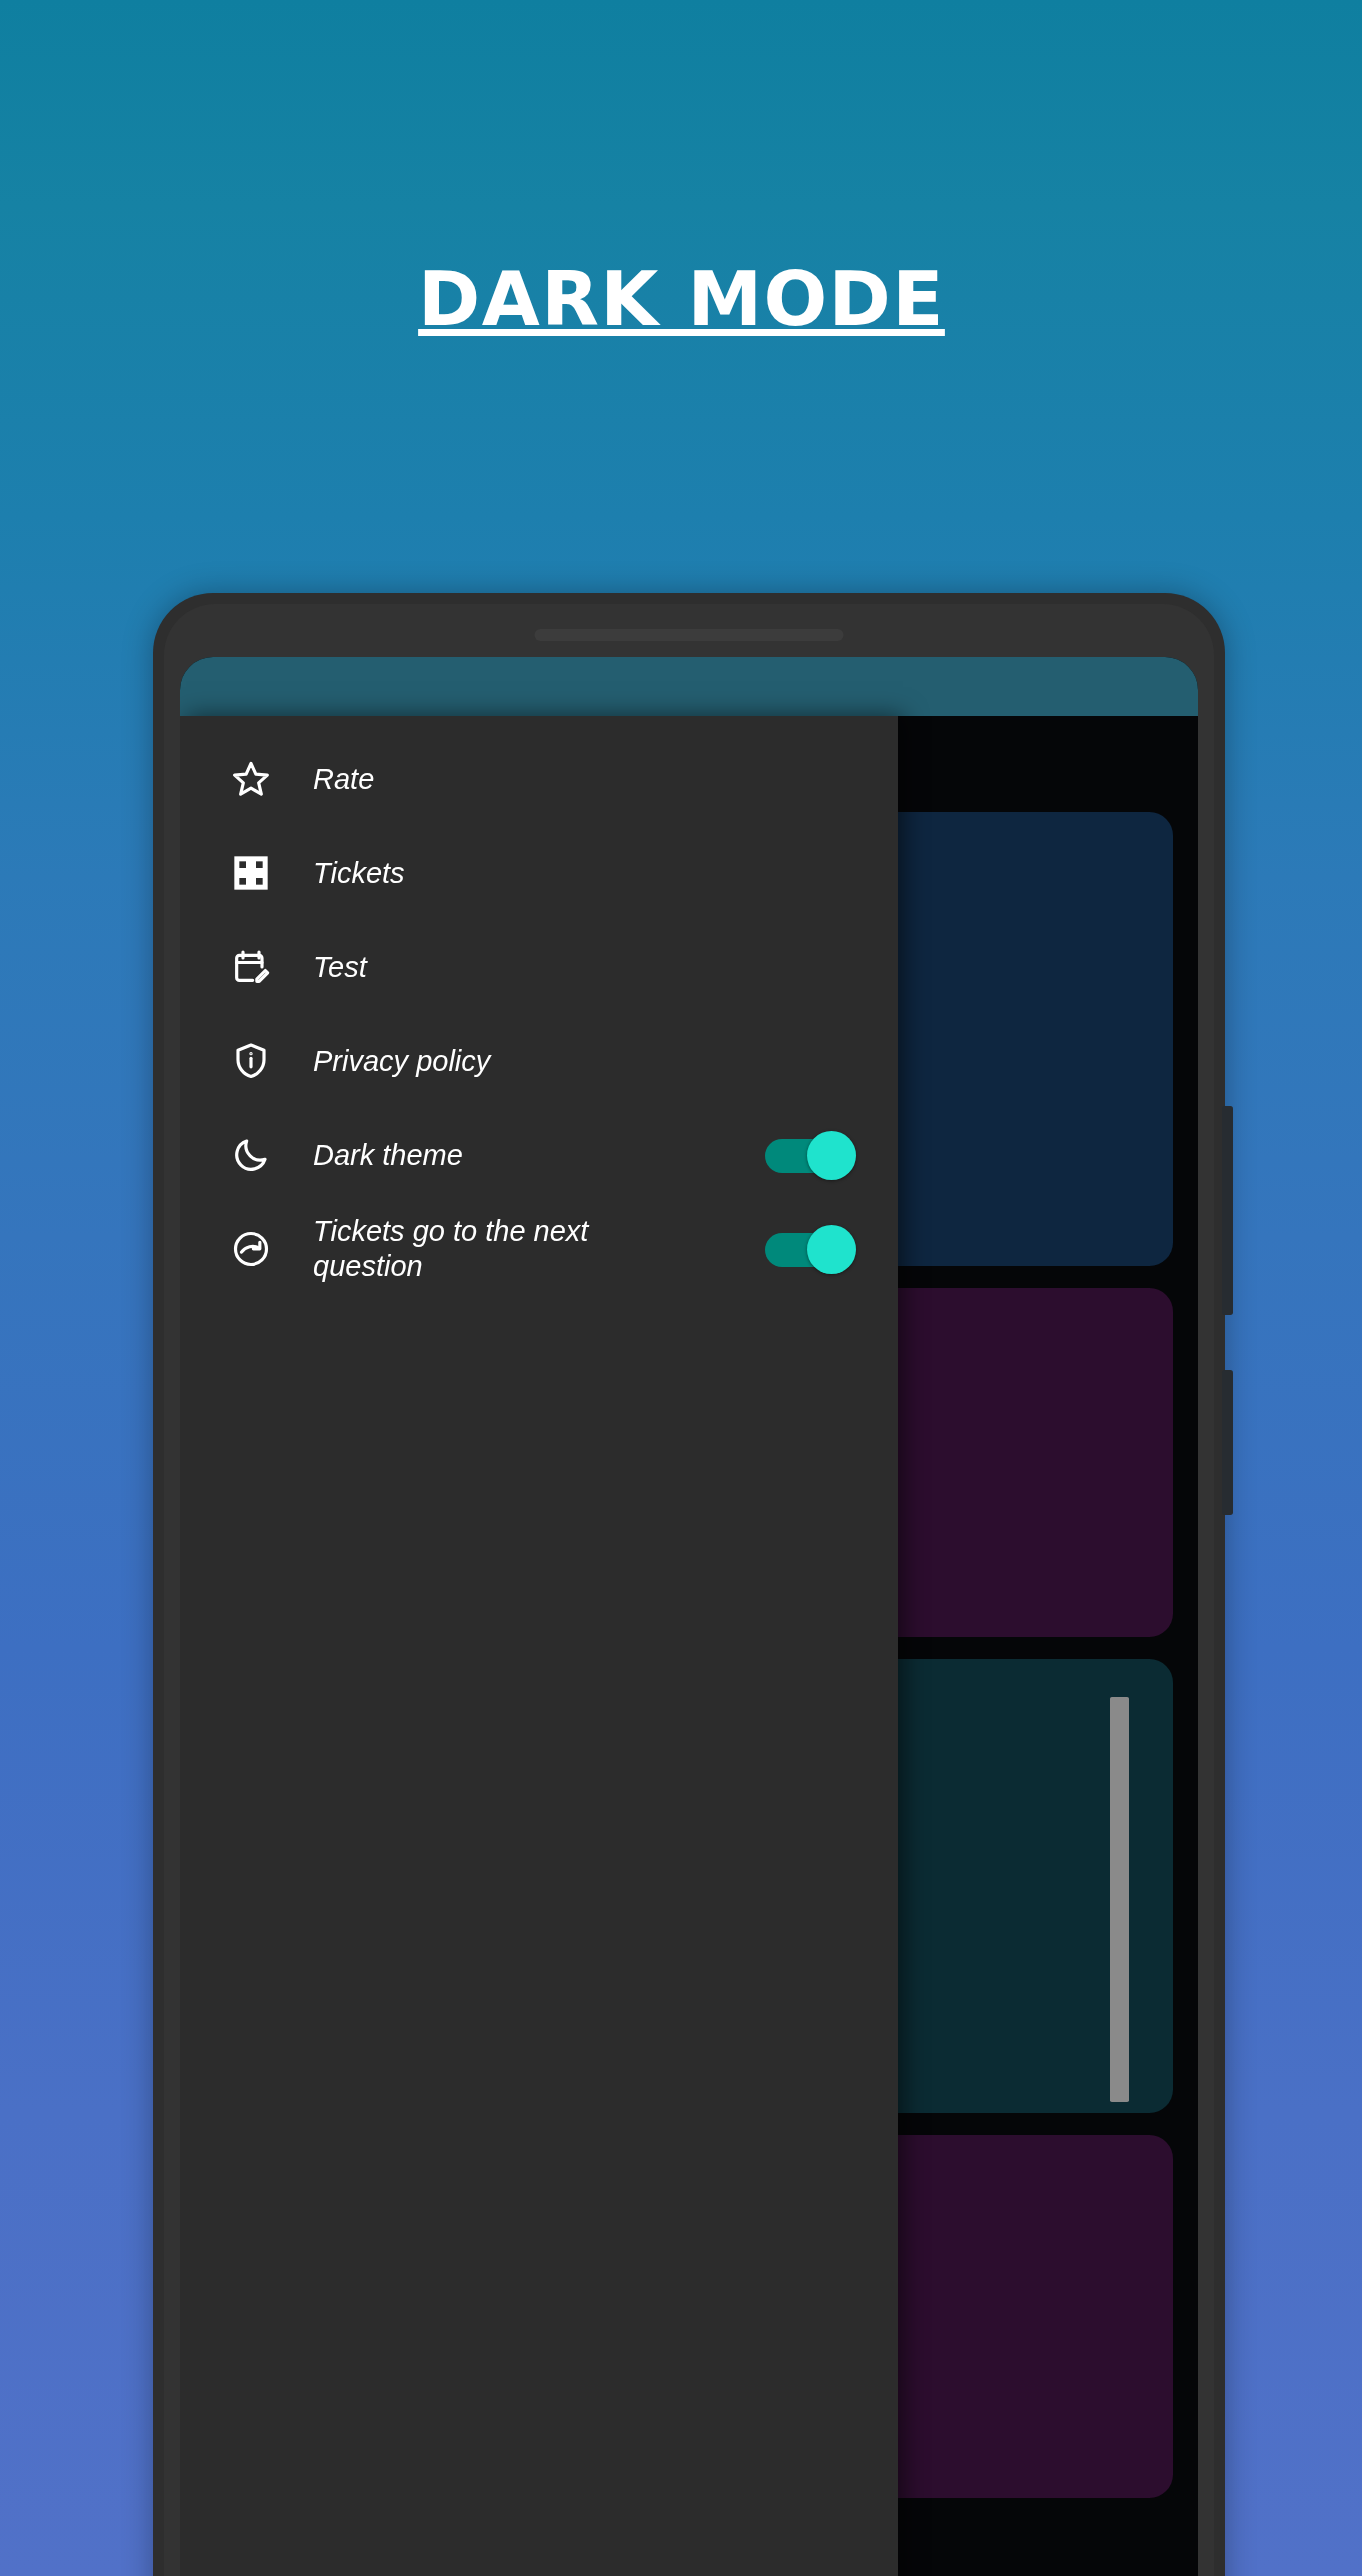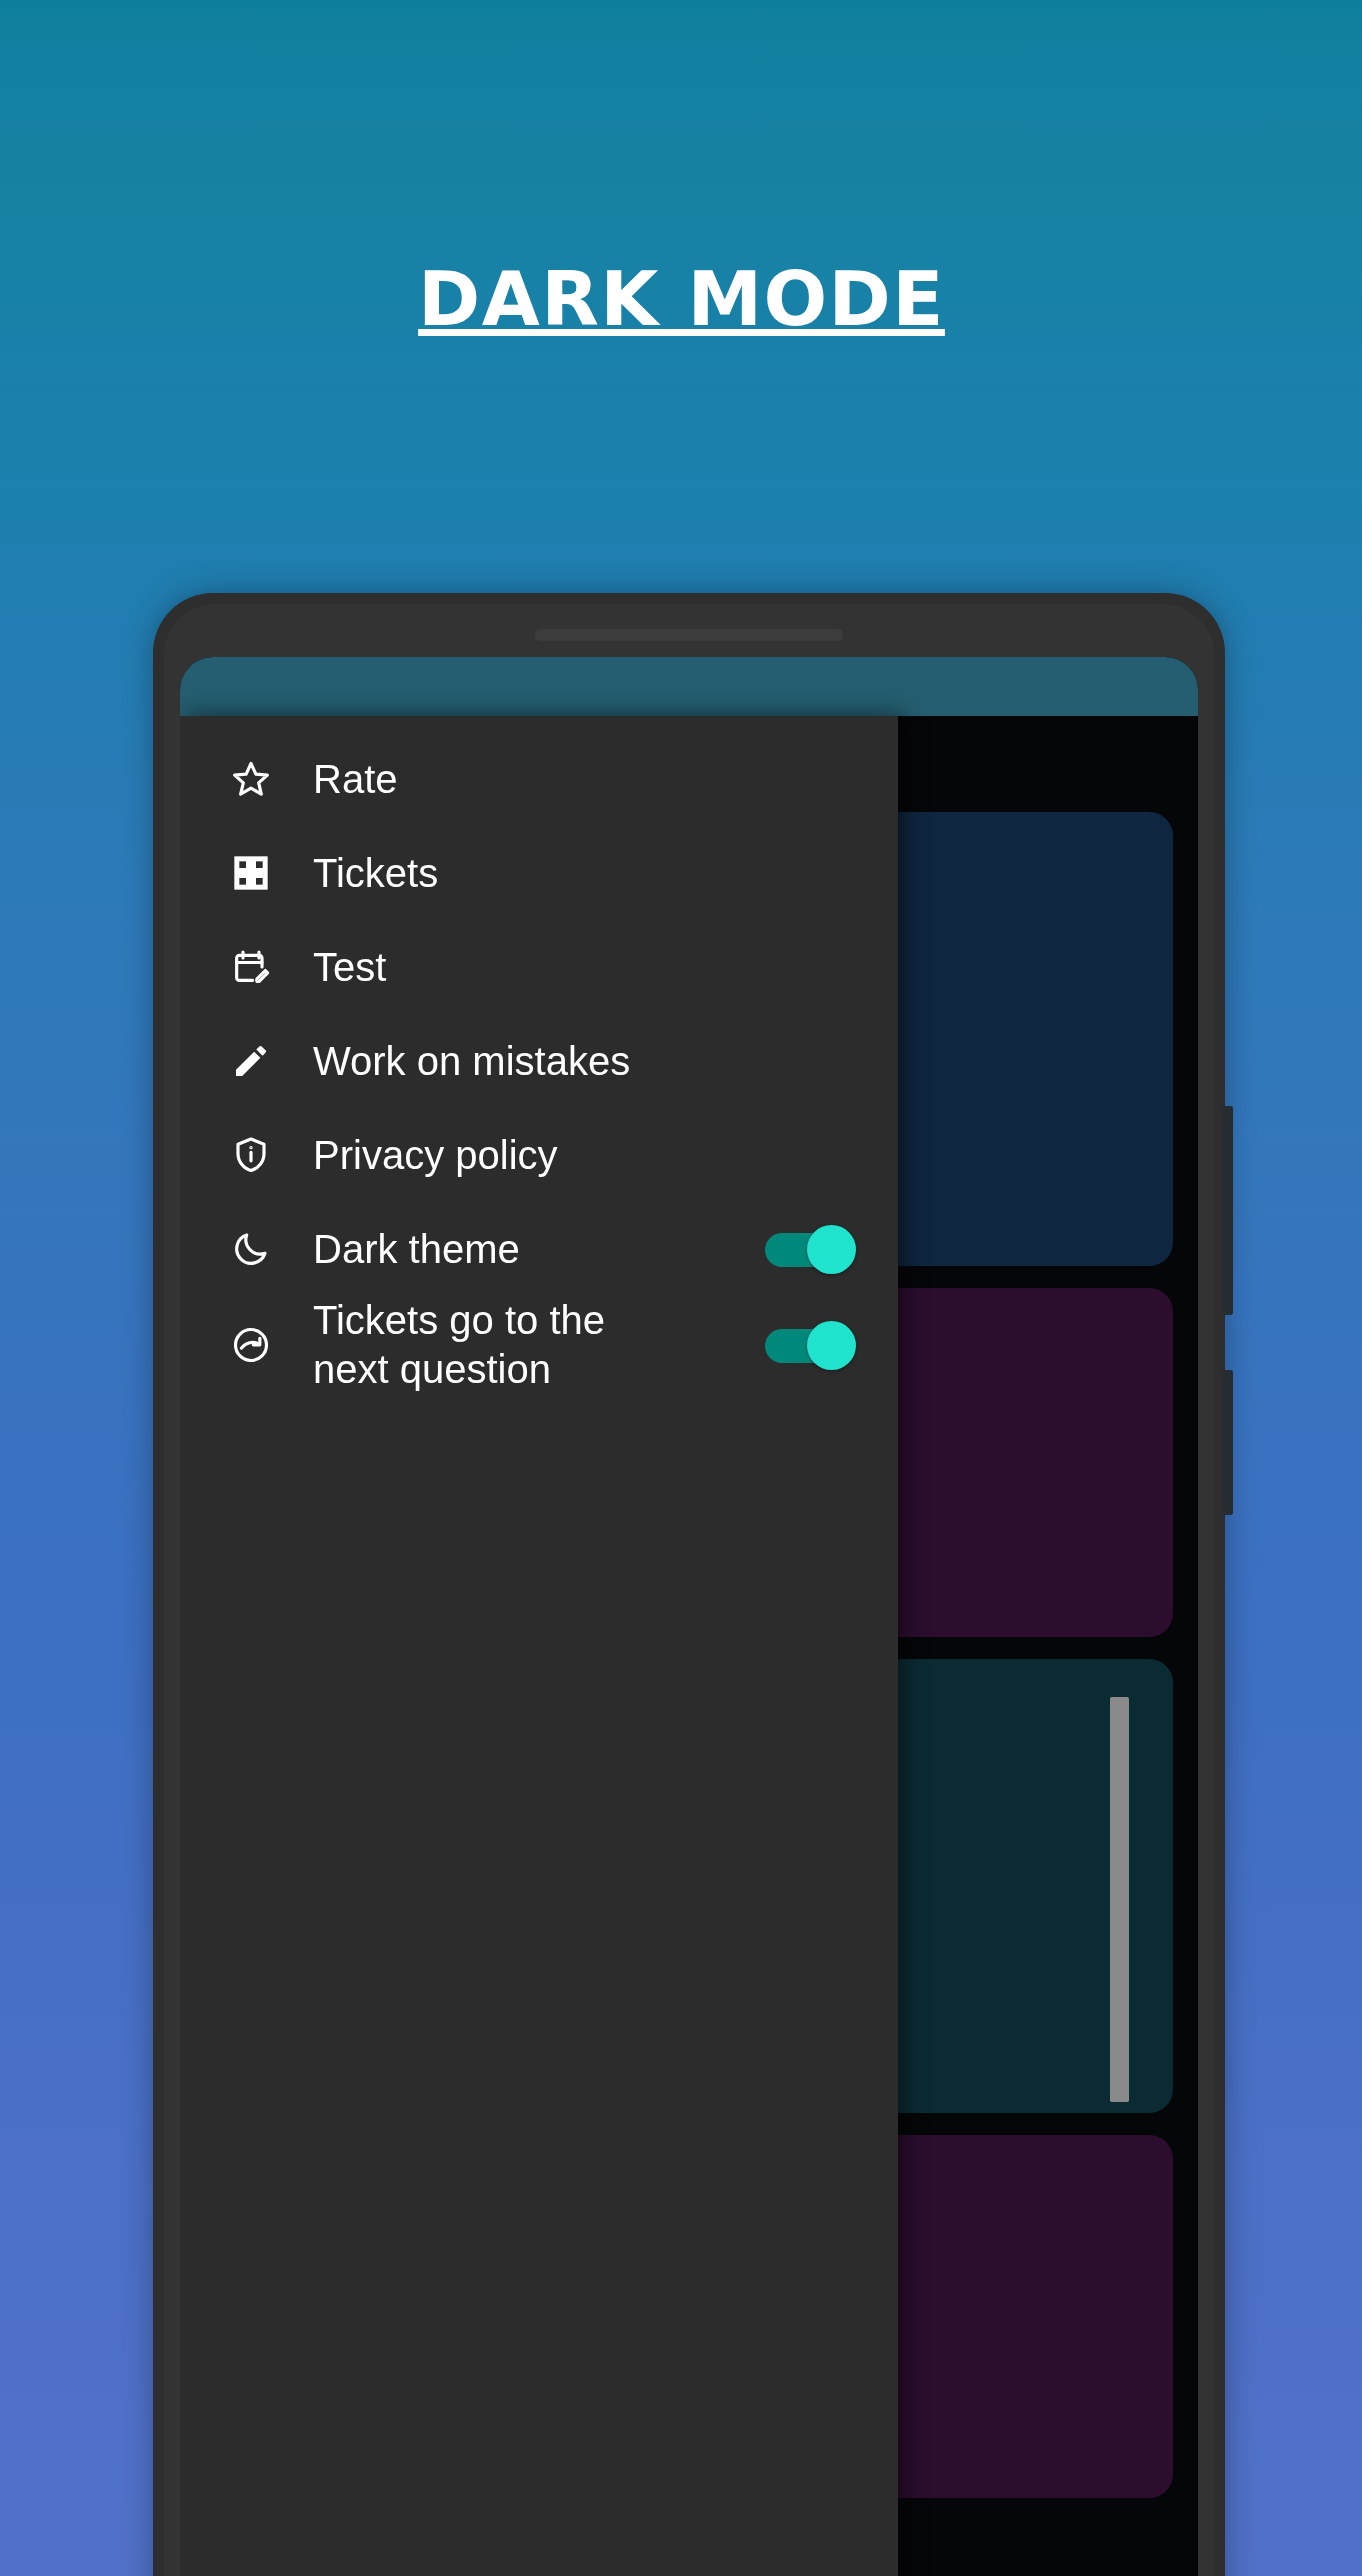--- a/index.html
+++ b/index.html
@@ -279,24 +279,25 @@
     width: 40px;
     height: 40px;
     display: flex;
     align-items: center;
     justify-content: center;
     margin-right: 42px;
   }
   .drawer-icon svg { display: block; }
   .drawer-label {
     color: #ffffff;
-    font-size: 40px;
+    font-size: 29px;
     line-height: 1.22;
     flex: 1 1 auto;
     max-width: 363px;
+    font-style: italic;
   }
   .toggle {
     flex: 0 0 auto;
     position: relative;
     width: 91px;
     height: 49px;
     margin-left: auto;
   }
   .toggle-track {
     position: absolute;
@@ -389,29 +390,20 @@
           <span class="drawer-icon">
             <svg width="40" height="40" viewBox="0 0 24 24" fill="none" stroke="#ffffff" stroke-width="1.9" stroke-linecap="round" stroke-linejoin="round">
               <path d="M13 20H5a1.6 1.6 0 0 1-1.6-1.6V6.6A1.6 1.6 0 0 1 5 5h12a1.6 1.6 0 0 1 1.6 1.6V12"></path>
               <path d="M7.2 3v3.6M16.8 3v3.6M3.4 9.3h15.2"></path>
               <path d="M20.6 14.1l1.4 1.4-5.1 5.1H15.5v-1.4z"></path>
             </svg>
           </span>
           <span class="drawer-label">Test</span>
         </div>
 
-        <div class="drawer-item">
-          <span class="drawer-icon">
-            <svg width="40" height="40" viewBox="0 0 24 24" fill="#ffffff">
-              <path d="M3 17.3V21h3.7L17.6 10.1l-3.7-3.7z"></path>
-              <path d="M20.7 7.0a1 1 0 0 0 0-1.4l-2.3-2.3a1 1 0 0 0-1.4 0l-1.8 1.8 3.7 3.7z"></path>
-            </svg>
-          </span>
-          <span class="drawer-label">Work on mistakes</span>
-        </div>
 
 
         <div class="drawer-item">
           <span class="drawer-icon">
             <svg width="40" height="40" viewBox="0 0 24 24" fill="none" stroke="#ffffff" stroke-width="1.9" stroke-linecap="round" stroke-linejoin="round">
               <path d="M12 2.4 4.2 5.6v5.7c0 4.6 3.3 8.8 7.8 10 4.5-1.2 7.8-5.4 7.8-10V5.6z"></path>
               <path d="M12 10.4v5.1"></path>
               <circle cx="12" cy="7.6" r="0.3" fill="#ffffff" stroke-width="1.4"></circle>
             </svg>
           </span>

